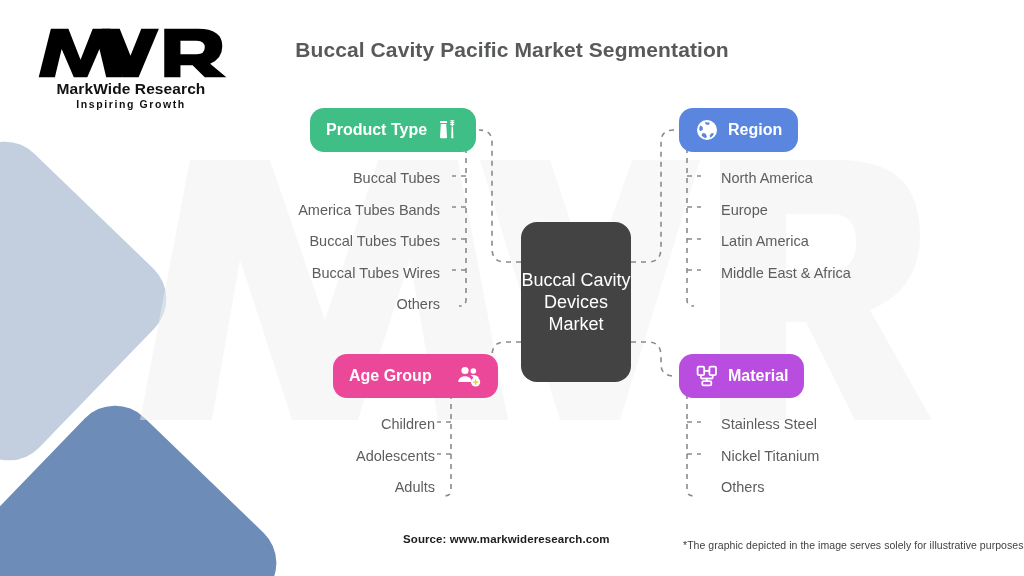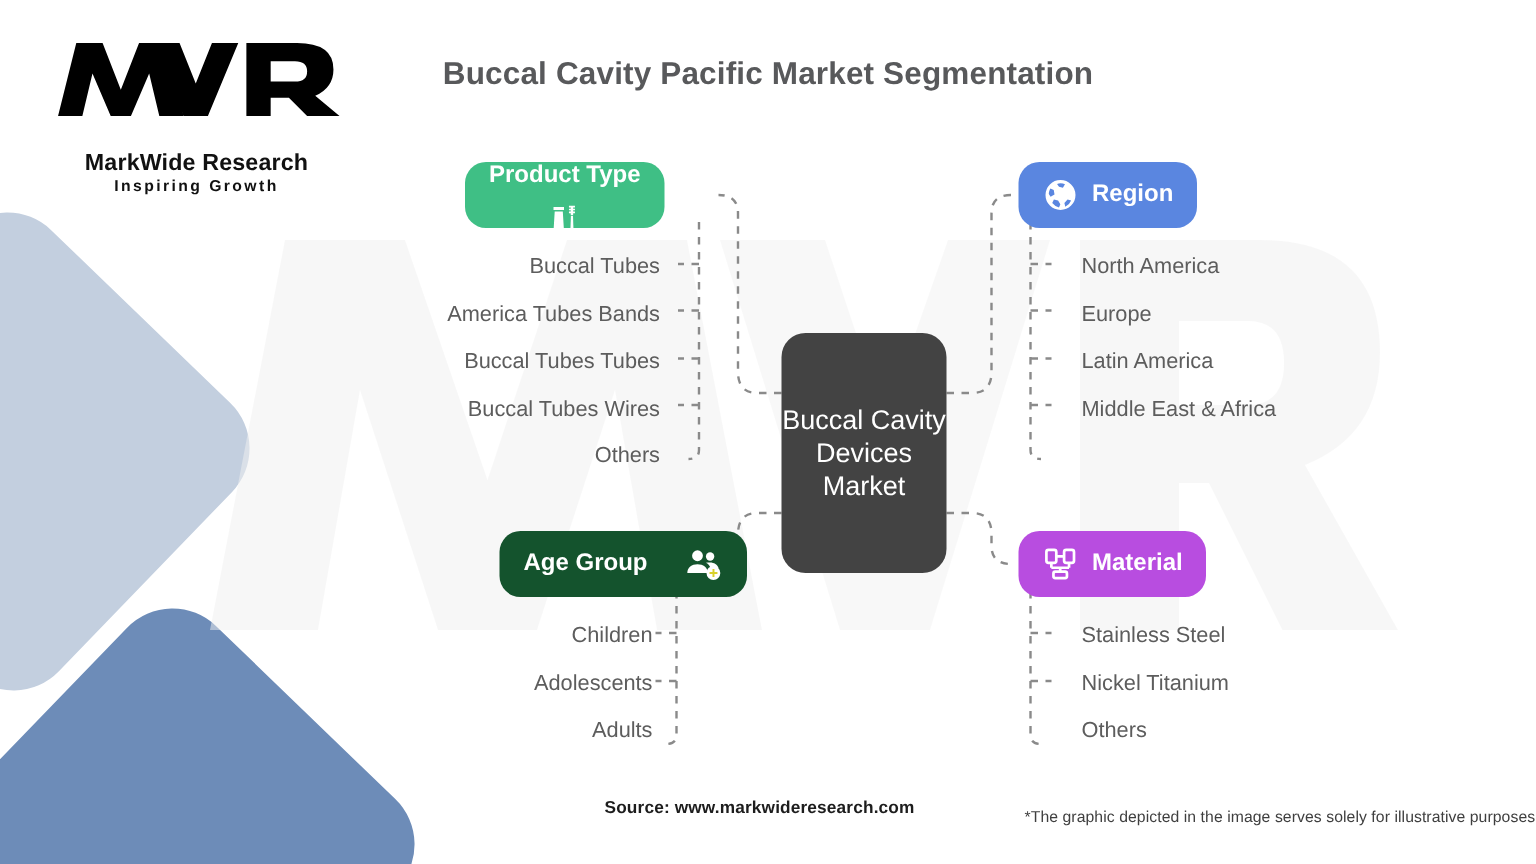--- a/index.html
+++ b/index.html
@@ -29,21 +29,21 @@
     width:830px;height:280px;
     opacity:.5;
     pointer-events:none;
   }
 
   
   .logo{position:absolute;left:36px;top:26px;width:190px;text-align:center;}
   .logo-mark{display:block;height:54px;}
   .logo-name{
     font-size:15.5px;font-weight:bold;color:#111;letter-spacing:.1px;
-    margin-top:20px;line-height:1.1;
+    margin-top:0;line-height:1.1;
   }
   .logo-tag{
     font-size:10.5px;font-weight:bold;color:#111;letter-spacing:1.6px;
     margin-top:2px;line-height:1.1;
   }
 
   
   .title{
     position:absolute;left:0;right:0;top:38px;
     text-align:center;
@@ -61,23 +61,23 @@
   }
 
   
   .pill{
     position:absolute;height:44px;border-radius:14px;
     display:flex;align-items:center;gap:9px;
     padding:0 16px;color:#fff;font-size:16px;font-weight:bold;
     z-index:4;box-sizing:border-box;white-space:nowrap;
   }
   .pill .ico{display:flex;align-items:center;}
-  .pill-product{left:310px;top:108px;background:#3fbf85;flex-direction:column;}
+  .pill-product{left:310px;top:108px;background:#3fbf85;}
   .pill-region{left:679px;top:108px;background:#5a86e0;}
-  .pill-age{left:333px;top:354px;background:#14532d;gap:24px;}
+  .pill-age{left:333px;top:354px;background:#ec4899;gap:24px;}
   .pill-material{left:679px;top:354px;background:#bd4ee0;background:#b84de0;}
 
   
   .leaf-list{position:absolute;z-index:3;}
   .leaf{
     font-size:14.5px;color:#5d5d5d;line-height:31.5px;height:31.5px;
     white-space:nowrap;
   }
   .list-product{left:250px;top:163px;width:190px;text-align:right;}
   .list-age{left:260px;top:409px;width:175px;text-align:right;}

